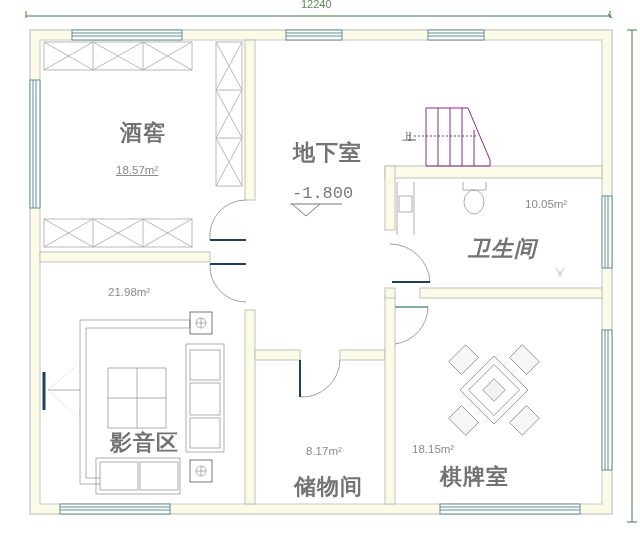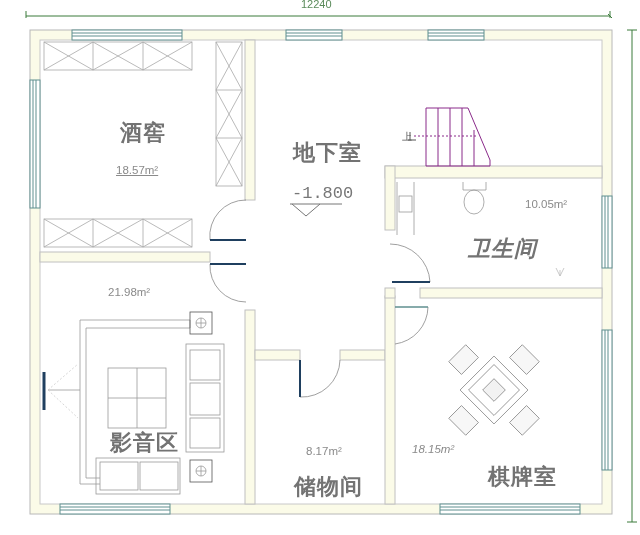--- a/index.html
+++ b/index.html
@@ -199,14 +199,14 @@
 
 <div class="lbl room-area" style="left:525px; top:198px;">10.05m²</div>
 <div class="lbl room-name" style="left:468px; top:234px;font-style:italic;">卫生间</div>
 
 <div class="lbl room-area" style="left:108px; top:286px;">21.98m²</div>
 <div class="lbl room-name" style="left:110px; top:428px;">影音区</div>
 
 <div class="lbl room-area" style="left:306px; top:417px;margin-top:28px;">8.17m²</div>
 <div class="lbl room-name" style="left:294px; top:462px;margin-top:10px;">储物间</div>
 
-<div class="lbl room-area" style="left:412px; top:443px;font-style:italic;">18.15m²</div>
-<div class="lbl room-name" style="left:488px; top:462px;">棋牌室</div>
+<div class="lbl room-area" style="left:412px; top:443px;">18.15m²</div>
+<div class="lbl room-name" style="left:440px; top:462px;">棋牌室</div>
 
 </body></html>

